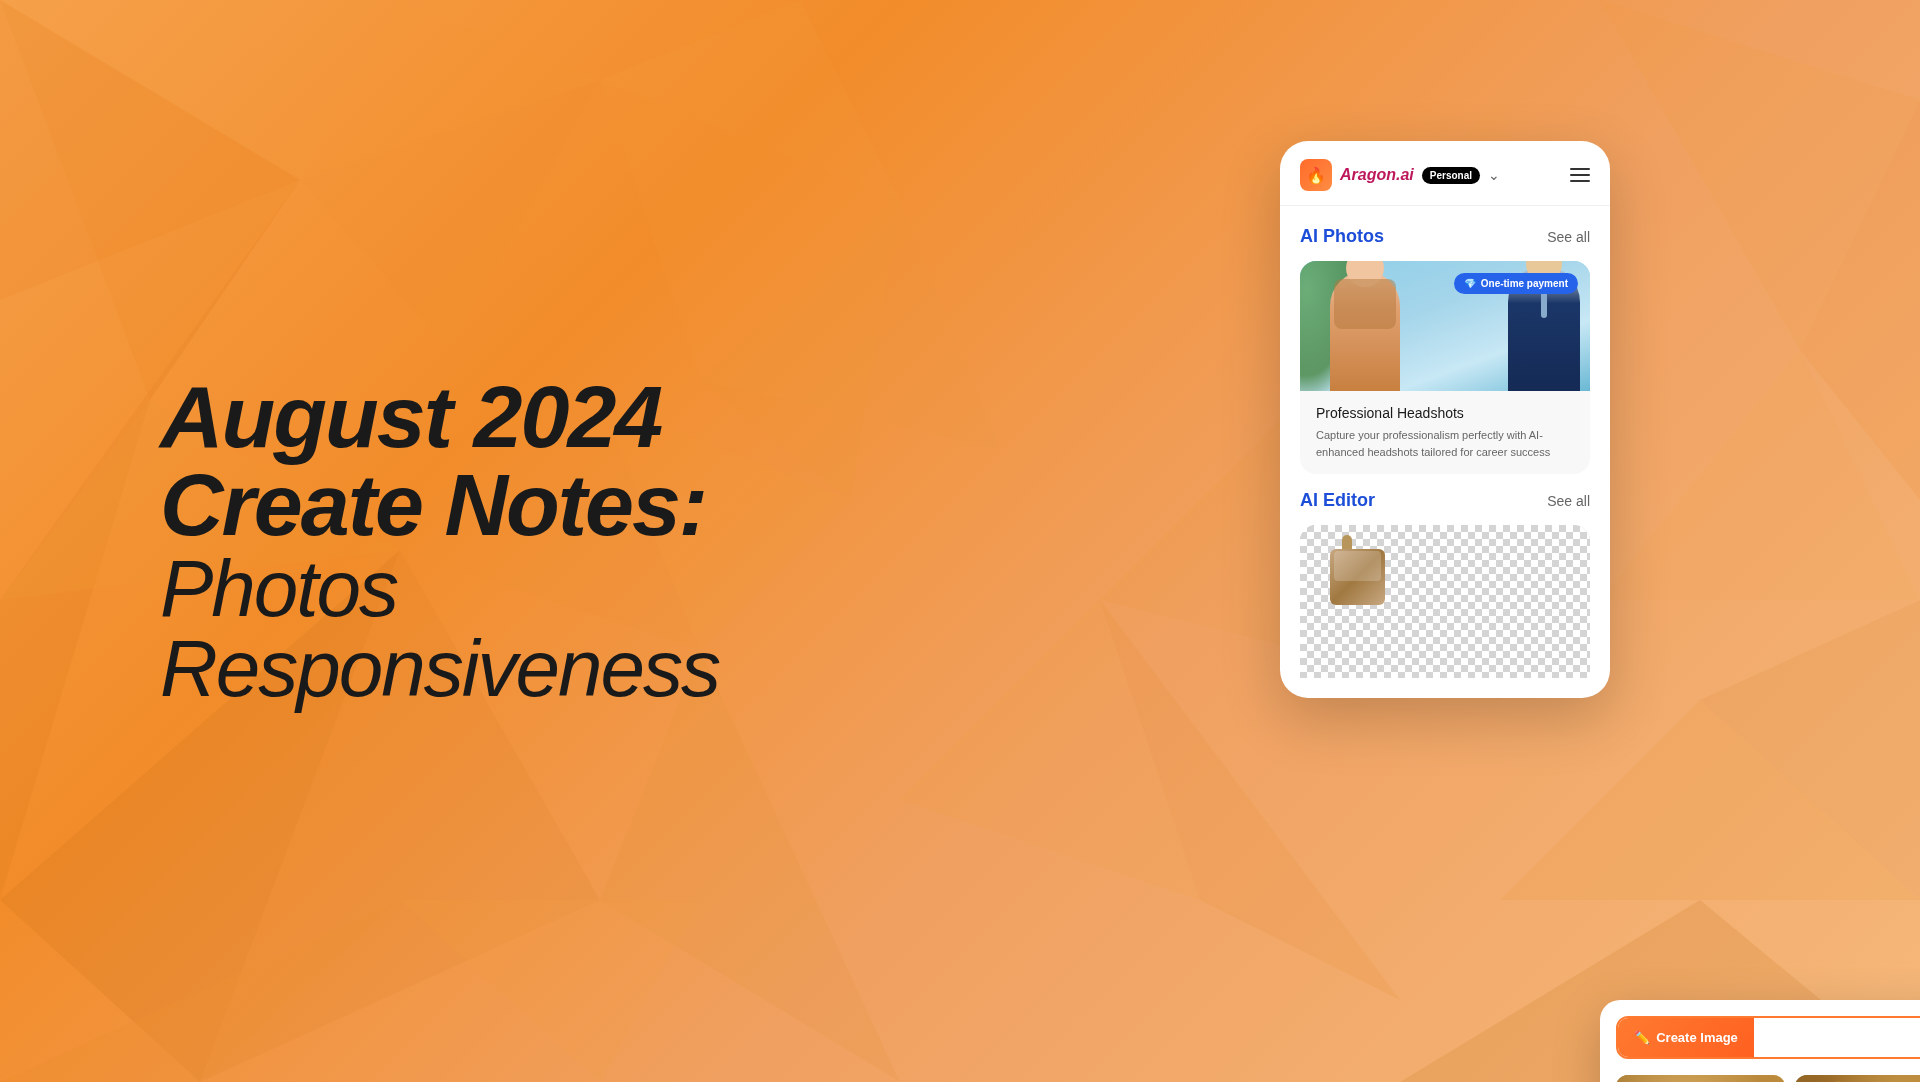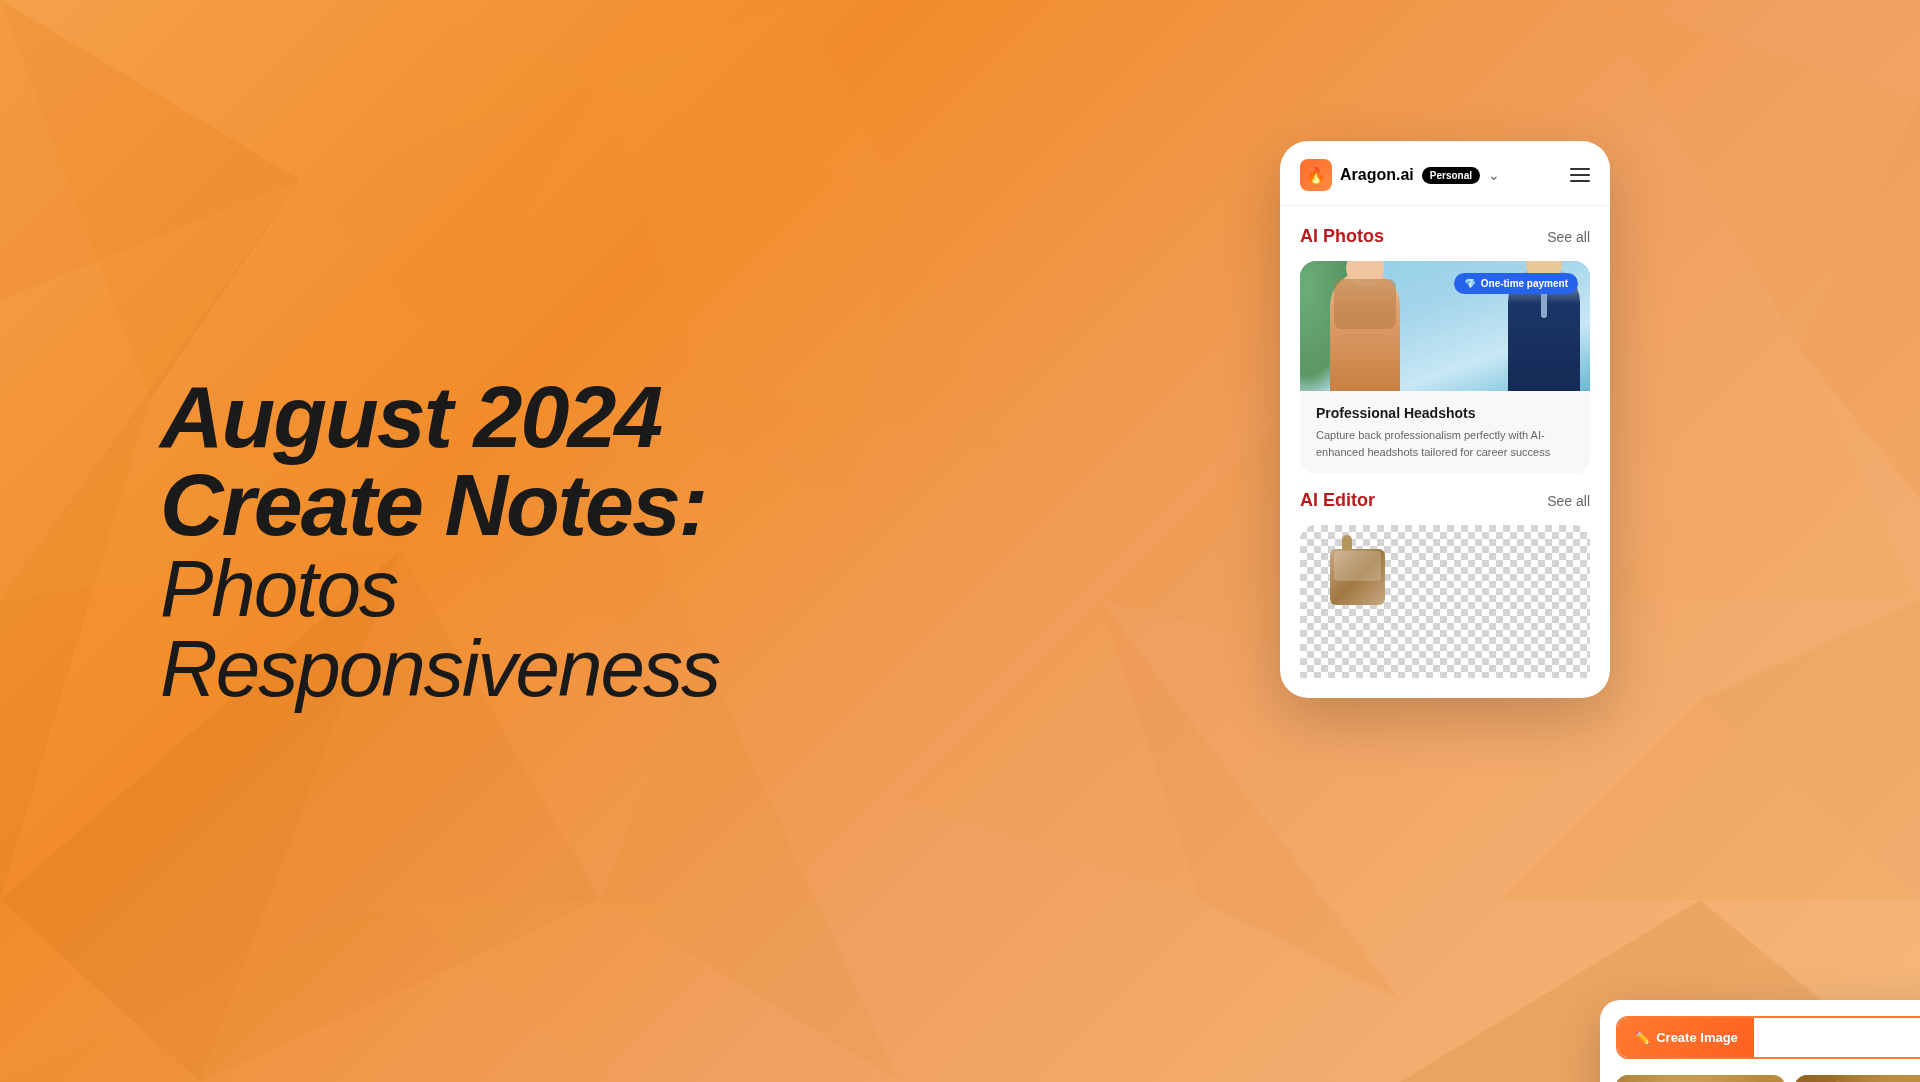--- a/index.html
+++ b/index.html
@@ -108,21 +108,22 @@
       align-items: center;
       justify-content: center;
       color: white;
       font-size: 16px;
       font-weight: bold;
     }
 
     .brand-name {
       font-size: 16px;
       font-weight: 700;
-      color: #000000;
+      color: #be185d;
+      font-style: italic;
     }
 
     .personal-badge {
       background: #000000;
       color: white;
       font-size: 10px;
       font-weight: 600;
       padding: 3px 8px;
       border-radius: 12px;
     }
@@ -155,21 +156,21 @@
     .section-header {
       display: flex;
       align-items: center;
       justify-content: space-between;
       margin-bottom: 14px;
     }
 
     .section-title {
       font-size: 18px;
       font-weight: 700;
-      color: #b91c1c;
+      color: #1d4ed8;
     }
 
     .see-all-link {
       font-size: 14px;
       color: #666;
       text-decoration: none;
     }
 
     
     .photo-card {
@@ -204,21 +205,21 @@
       align-items: center;
       gap: 4px;
     }
 
     .card-body {
       padding: 14px 16px;
     }
 
     .card-title {
       font-size: 14px;
-      font-weight: 700;
+      font-weight: 400;
       color: #1a1a1a;
       margin-bottom: 6px;
     }
 
     .card-desc {
       font-size: 11px;
       color: #666;
       line-height: 1.5;
     }
 
@@ -419,21 +420,21 @@
               <div style="position:absolute;top:-20px;left:50%;transform:translateX(-50%);width:36px;height:36px;background:#e8c898;border-radius:50%;"></div>
               <div style="position:absolute;top:12px;left:50%;transform:translateX(-50%);width:6px;height:40px;background:#88aacc;border-radius:3px;"></div>
             </div>
             <div class="one-time-badge">
               <span>💎</span>
               <span>One-time payment</span>
             </div>
           </div>
           <div class="card-body">
             <div class="card-title">Professional Headshots</div>
-            <div class="card-desc">Capture back professionalism perfectly with AI-enhanced headshots tailored for career success</div>
+            <div class="card-desc">Capture your professionalism perfectly with AI-enhanced headshots tailored for career success</div>
           </div>
         </div>
       </div>
 
       <div class="editor-section">
         <div class="section-header">
           <span class="section-title">AI Editor</span>
           <a class="see-all-link">See all</a>
         </div>
 

